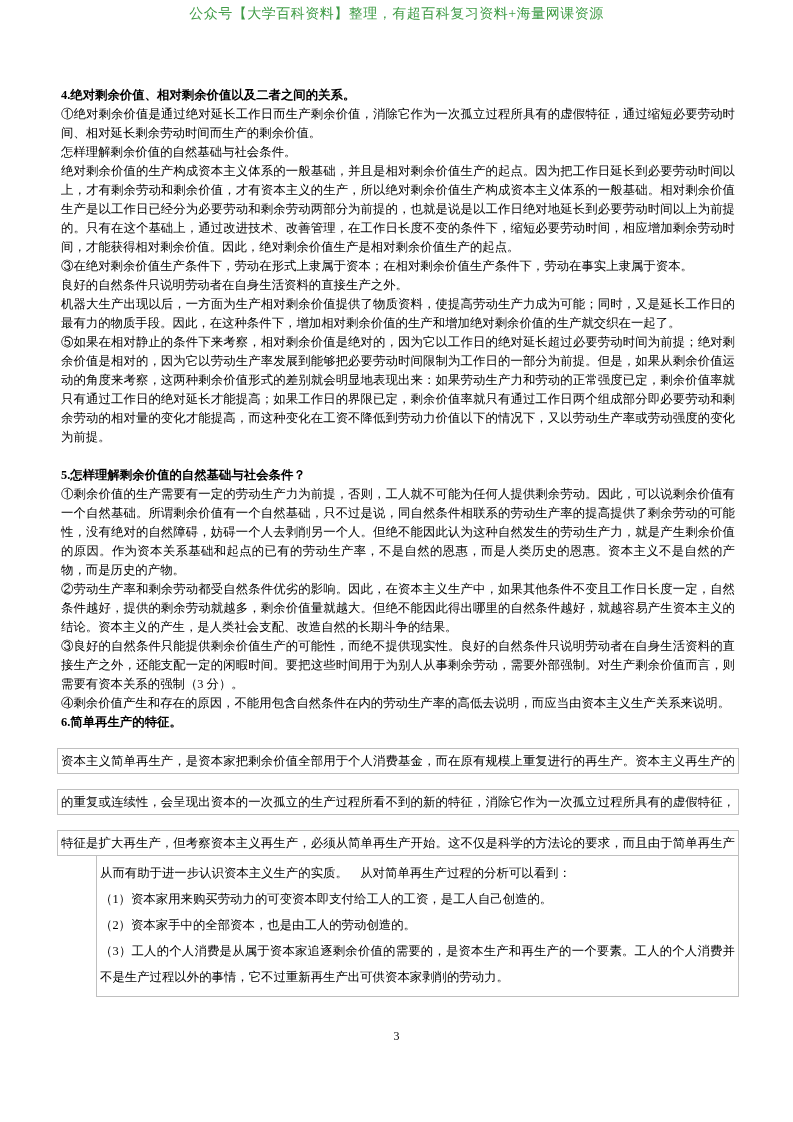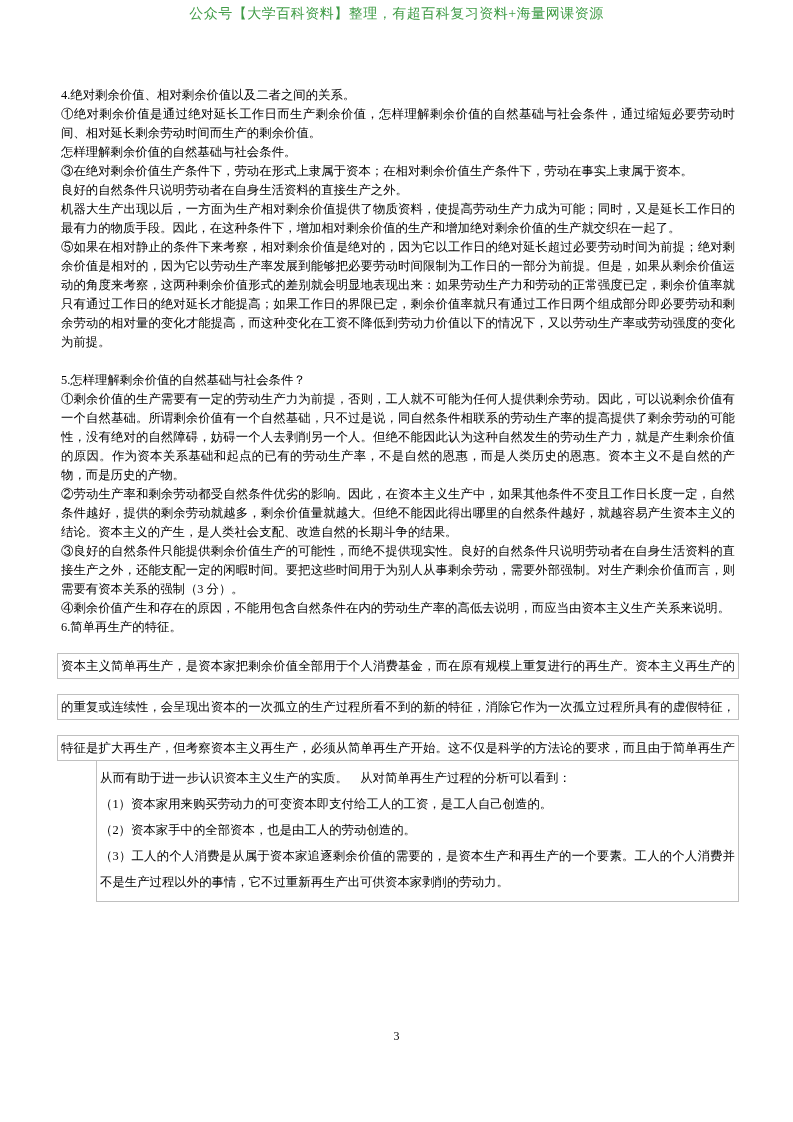--- a/index.html
+++ b/index.html
@@ -30,21 +30,21 @@
     left: 61px;
     top: 86px;
     width: 674px;
     font-size: 12.4px;
     line-height: 19px;
     text-align: justify;
   }
   .content p { text-align: justify; }
   .section { margin: 0; }
   .section-gap { height: 19px; }
-  .section-title { font-weight: 400; }
+  .section-title { font-weight: 700; }
   .boxed-line {
     border: 1px solid #0369a1;
     margin: 16px -4px -1px -4px;
     padding: 2px 3px;
     line-height: 20px;
     text-align: justify;
     text-align-last: justify;
     white-space: nowrap;
     overflow: hidden;
   }
@@ -67,22 +67,23 @@
 <body>
 
 <div class="page">
 
   <div class="header" style="color: rgb(63, 155, 69);">公众号【大学百科资料】整理，有超百科复习资料+海量网课资源</div>
 
   <div class="content">
 
     <div class="section">
       <p class="section-title">4.绝对剩余价值、相对剩余价值以及二者之间的关系。</p>
-      <p>①绝对剩余价值是通过绝对延长工作日而生产剩余价值，怎样理解剩余价值的自然基础与社会条件，通过缩短必要劳动时间、相对延长剩余劳动时间而生产的剩余价值。</p>
+      <p>①绝对剩余价值是通过绝对延长工作日而生产剩余价值，消除它作为一次孤立过程所具有的虚假特征，通过缩短必要劳动时间、相对延长剩余劳动时间而生产的剩余价值。</p>
       <p>怎样理解剩余价值的自然基础与社会条件。</p>
+      <p>绝对剩余价值的生产构成资本主义体系的一般基础，并且是相对剩余价值生产的起点。因为把工作日延长到必要劳动时间以上，才有剩余劳动和剩余价值，才有资本主义的生产，所以绝对剩余价值生产构成资本主义体系的一般基础。相对剩余价值生产是以工作日已经分为必要劳动和剩余劳动两部分为前提的，也就是说是以工作日绝对地延长到必要劳动时间以上为前提的。只有在这个基础上，通过改进技术、改善管理，在工作日长度不变的条件下，缩短必要劳动时间，相应增加剩余劳动时间，才能获得相对剩余价值。因此，绝对剩余价值生产是相对剩余价值生产的起点。</p>
       <p>③在绝对剩余价值生产条件下，劳动在形式上隶属于资本；在相对剩余价值生产条件下，劳动在事实上隶属于资本。</p>
       <p>良好的自然条件只说明劳动者在自身生活资料的直接生产之外。</p>
       <p>机器大生产出现以后，一方面为生产相对剩余价值提供了物质资料，使提高劳动生产力成为可能；同时，又是延长工作日的最有力的物质手段。因此，在这种条件下，增加相对剩余价值的生产和增加绝对剩余价值的生产就交织在一起了。</p>
       <p>⑤如果在相对静止的条件下来考察，相对剩余价值是绝对的，因为它以工作日的绝对延长超过必要劳动时间为前提；绝对剩余价值是相对的，因为它以劳动生产率发展到能够把必要劳动时间限制为工作日的一部分为前提。但是，如果从剩余价值运动的角度来考察，这两种剩余价值形式的差别就会明显地表现出来：如果劳动生产力和劳动的正常强度已定，剩余价值率就只有通过工作日的绝对延长才能提高；如果工作日的界限已定，剩余价值率就只有通过工作日两个组成部分即必要劳动和剩余劳动的相对量的变化才能提高，而这种变化在工资不降低到劳动力价值以下的情况下，又以劳动生产率或劳动强度的变化为前提。</p>
     </div>
 
     <div class="section-gap"></div>
 
     <div class="section">
       <p class="section-title">5.怎样理解剩余价值的自然基础与社会条件？</p>

